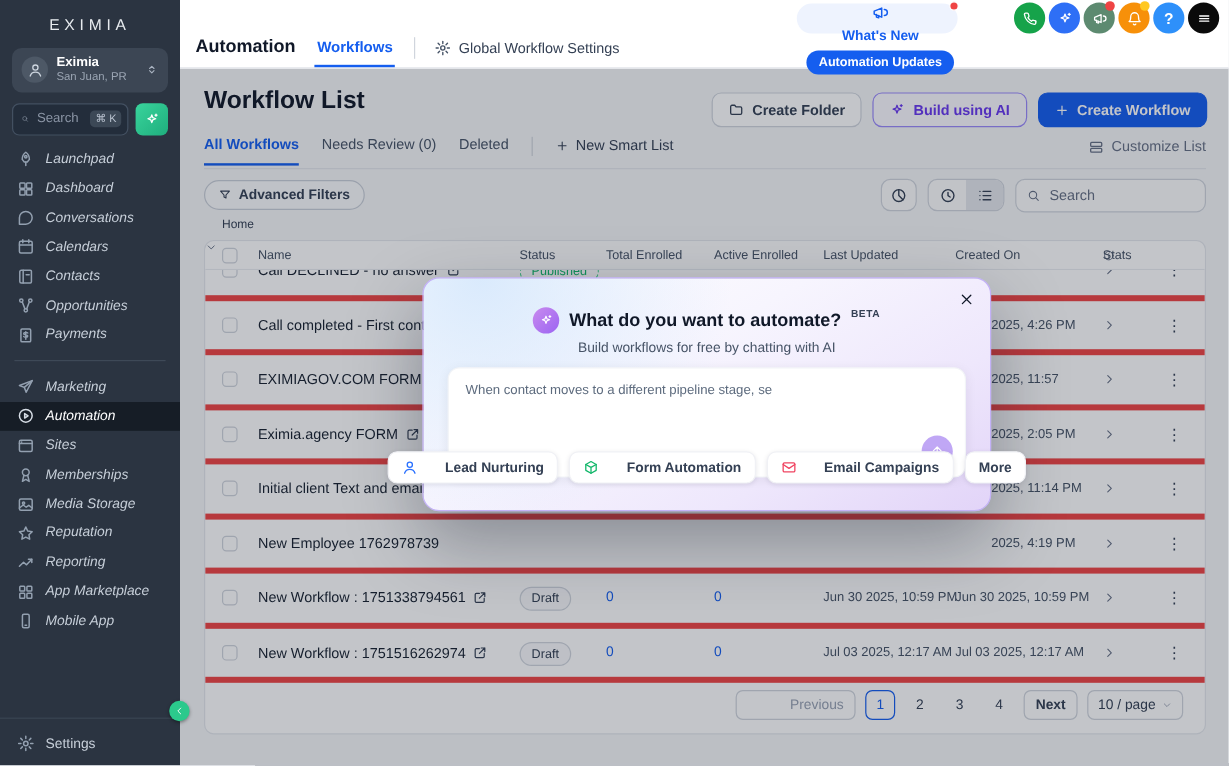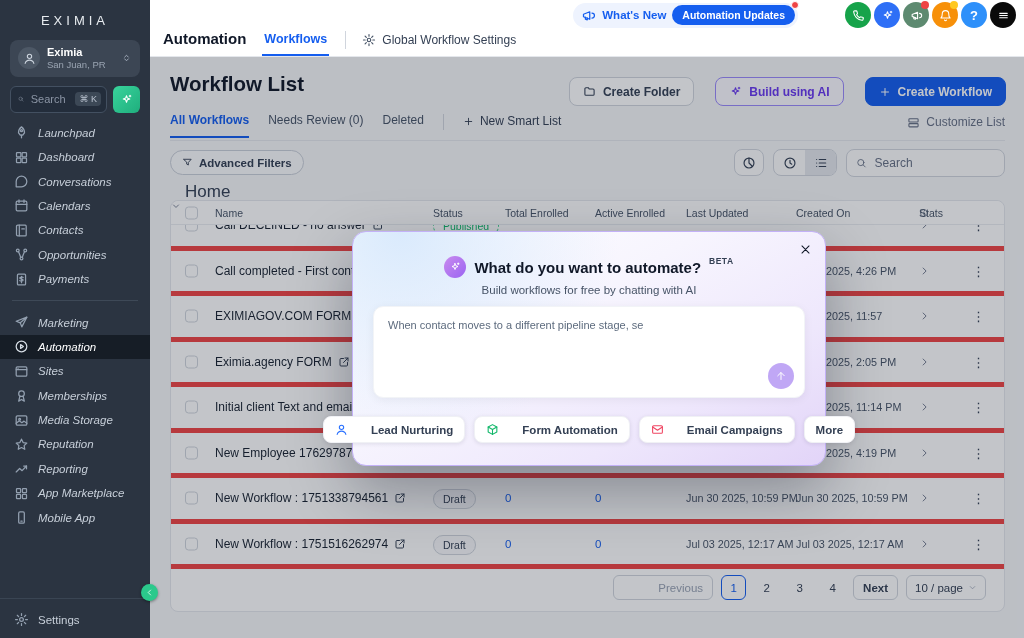--- a/index.html
+++ b/index.html
@@ -38,58 +38,58 @@
   
   .main{position:absolute;left:150px;top:0;width:874px;height:638px;}
   .topbar{position:absolute;left:0;top:0;right:0;height:57px;background:#fff;border-bottom:1px solid #e4e7ec;z-index:15;}
   .tb-left{position:absolute;left:13px;bottom:0;display:flex;align-items:flex-end;gap:16px;}
   .tb-title{font-size:15px;font-weight:bold;color:#101828;padding-bottom:9px;}
   .tb-tab{font-size:12.5px;font-weight:bold;color:#155eef;padding:0 2px 8px;border-bottom:2px solid #155eef;cursor:pointer;}
   .tb-sep{width:1px;height:18px;background:#d0d5dd;margin-bottom:7px;}
   .tb-gws{display:flex;align-items:center;gap:6px;font-size:12px;color:#344054;padding-bottom:9px;cursor:pointer;}
   .tb-gws [data-icon]{color:#475467;}
   .tb-right{position:absolute;top:2px;right:8px;display:flex;align-items:center;}
-  .wn-pill{display:flex;align-items:center;gap:6px;background:#eef3fe;border-radius:999px;height:25px;padding:0 3px 0 8px;margin-right:47px;cursor:pointer;position:relative;}
+  .wn-pill{display:flex;align-items:center;gap:6px;background:#eef3fe;border-radius:999px;height:25px;padding:0 3px 0 8px;margin-right:47px;cursor:pointer;position:relative;flex-direction:column;}
   .wn-label{font-size:11.5px;font-weight:bold;color:#155eef;white-space:nowrap;}
   .wn-ic{width:15px;height:15px;color:#155eef;}
   .upd-badge{background:#155eef;color:#fff;font-size:10.5px;font-weight:bold;border-radius:999px;padding:4px 10px;white-space:nowrap;}
   .red-dot{position:absolute;right:-1px;top:-2px;width:8px;height:8px;border-radius:50%;background:#ef4444;border:1.5px solid #fff;}
   .circles{display:flex;align-items:center;gap:3px;}
   .circ{width:26px;height:26px;border-radius:50%;display:flex;align-items:center;justify-content:center;color:#fff;cursor:pointer;position:relative;}
   .circ [data-icon]{width:13px;height:13px;}
   .c-phone{background:#16a34a;}.c-ai{background:#2e6ff6;}.c-mega{background:#5d8a70;}
   .c-bell{background:#f79009;}.c-help{background:#2e90fa;font-size:13px;font-weight:bold;}.c-prof{background:#0a0a0a;}
   .dot-r{position:absolute;right:0;top:-1px;width:8px;height:8px;border-radius:50%;background:#ef4444;}
   .dot-y{position:absolute;right:0;top:-1px;width:8px;height:8px;border-radius:50%;background:#ffc821;}
 
   
   .content{position:absolute;left:0;top:57px;right:0;bottom:0;background:#f6f7f9;}
   .page-title{position:absolute;left:20px;top:15px;font-size:20.5px;font-weight:bold;color:#101828;}
-  .actions{position:absolute;right:18px;top:20px;display:flex;gap:21px;}
+  .actions{position:absolute;right:18px;top:20px;display:flex;gap:9px;}
   .btn{height:29px;display:flex;align-items:center;gap:7px;border-radius:8px;font-size:12px;font-weight:bold;padding:0 13px;cursor:pointer;white-space:nowrap;}
   .btn-plain{background:#fff;border:1px solid #d0d5dd;color:#344054;}
   .btn-purple{background:#fbfaff;border:1px solid #9b8afb;color:#6938ef;}
   .btn-blue{background:#155eef;border:1px solid #155eef;color:#fff;}
   .tabs-row{position:absolute;left:20px;right:19px;top:56px;height:28px;border-bottom:1px solid #e4e7ec;display:flex;align-items:flex-start;gap:19px;}
   .ltab{font-size:12px;color:#475467;padding-bottom:9px;cursor:pointer;white-space:nowrap;}
   .ltab.active{color:#155eef;font-weight:bold;border-bottom:2px solid #155eef;}
   .tab-sep{width:1px;height:16px;background:#d0d5dd;margin-top:1px;}
   .smart{display:flex;align-items:center;gap:6px;font-size:12px;color:#344054;cursor:pointer;padding-top:1px;}
   .customize{margin-left:auto;display:flex;align-items:center;gap:6px;font-size:12px;color:#667085;cursor:pointer;padding-top:2px;}
   .filter-row{position:absolute;left:20px;right:19px;top:92px;height:27px;display:flex;align-items:center;}
   .adv-pill{display:flex;align-items:center;gap:6px;height:25px;border:1px solid #c9cfd8;border-radius:999px;padding:0 11px;font-size:11.5px;font-weight:bold;color:#344054;cursor:pointer;background:rgba(255,255,255,.45);}
   .fr-right{margin-left:auto;display:flex;align-items:center;gap:9px;}
   .sq-btn{width:30px;height:27px;border:1px solid #d0d5dd;border-radius:8px;background:#fdfdfd;display:flex;align-items:center;justify-content:center;color:#344054;cursor:pointer;}
   .seg{display:flex;height:27px;border:1px solid #d0d5dd;border-radius:8px;overflow:hidden;background:#fdfdfd;}
   .seg-cell{width:31px;display:flex;align-items:center;justify-content:center;color:#344054;cursor:pointer;}
   .seg-cell.on{background:#e4e7ec;}
   .list-search{width:159px;height:28px;border:1px solid #d0d5dd;border-radius:8px;background:#fdfdfd;display:flex;align-items:center;gap:6px;padding:0 9px;color:#667085;}
   .list-search input{border:none;outline:none;background:transparent;font-size:12px;color:#344054;width:100%;}
   .list-search input::placeholder{color:#667085;}
-  .crumb{position:absolute;left:35px;top:125px;font-size:17px;color:#344054;}
+  .crumb{position:absolute;left:35px;top:125px;font-size:10px;color:#344054;}
 
   
   .card{position:absolute;left:20px;top:143px;width:835px;height:412px;background:#fff;border:1px solid #e4e7ec;border-radius:8px;}
   .thead{position:absolute;left:0;right:0;top:0;height:24px;border-bottom:1px solid #eaecf0;font-size:10.5px;color:#475467;z-index:2;background:#fff;border-radius:8px 8px 0 0;}
   .thead span,.thead div{position:absolute;top:50%;transform:translateY(-50%);}
   .cb{width:13px;height:13px;border:1.5px solid #cfd4dc;border-radius:3.5px;background:#fff;cursor:pointer;}
   .th-cb{left:14px;}.th-chev{left:33px;width:10px;height:10px;color:#667085;cursor:pointer;}
   .th-name{left:44px;}.th-status{left:262px;}.th-total{left:334px;}.th-active{left:424px;}
   .th-upd{left:515px;}.th-crt{left:625px;}
   .th-stats{left:748px;display:flex;align-items:center;gap:4px;}
@@ -115,21 +115,21 @@
   .pagination{position:absolute;right:18px;bottom:11px;display:flex;align-items:center;gap:8px;font-size:11.5px;}
   .pg-prev,.pg-next{height:25px;display:flex;align-items:center;padding:0 9px;border:1px solid #d0d5dd;border-radius:6px;background:#fff;cursor:pointer;}
   .pg-prev{color:#98a2b3;padding-left:44px;}.pg-next{color:#344054;font-weight:bold;}
   .pg-num{width:25px;height:25px;display:flex;align-items:center;justify-content:center;color:#344054;cursor:pointer;border-radius:6px;}
   .pg-num.active{border:1px solid #155eef;color:#155eef;background:#fff;}
   .pg-size{height:25px;display:flex;align-items:center;gap:5px;padding:0 8px;border:1px solid #d0d5dd;border-radius:6px;background:#fff;color:#344054;cursor:pointer;text-align:center;}
   .pg-size [data-icon]{width:9px;height:9px;color:#98a2b3;}
 
   
   .dim{position:absolute;inset:0;background:rgba(16,24,40,.25);z-index:5;}
-  .modal{position:absolute;left:202px;top:174px;width:474px;height:235px;z-index:10;border-radius:14px;border:1px solid #c3b1f7;
+  .modal{position:absolute;left:202px;top:174px;width:474px;height:195px;z-index:10;border-radius:14px;border:1px solid #c3b1f7;
     background:radial-gradient(circle at 10% 0%,rgba(214,232,252,.9) 0%,rgba(214,232,252,0) 45%),linear-gradient(150deg,#ffffff 0%,#f7f5fe 40%,#eee7fc 72%,#e2d4f8 100%);
     box-shadow:0 24px 60px rgba(16,24,40,.35);}
   .m-close{position:absolute;top:11px;right:13px;width:13px;height:13px;color:#101828;cursor:pointer;}
   .m-head{margin-top:24px;display:flex;align-items:center;justify-content:center;gap:8px;}
   .m-ic{width:22px;height:22px;border-radius:50%;background:linear-gradient(135deg,#c98bee,#9b64f2);display:flex;align-items:center;justify-content:center;color:#fff;flex:0 0 22px;}
   .m-ic [data-icon]{width:12px;height:12px;}
   .m-title{font-size:15px;font-weight:bold;color:#101828;}
   .m-beta{font-size:8.5px;font-weight:bold;color:#344054;letter-spacing:.5px;position:relative;top:-6px;}
   .m-sub{text-align:center;font-size:11.5px;color:#475467;margin-top:6px;}
   .m-input{position:absolute;left:20px;right:20px;top:74px;height:92px;background:#fff;border:1px solid #f2f4f7;border-radius:10px;box-shadow:0 2px 10px rgba(16,24,40,.06);}

